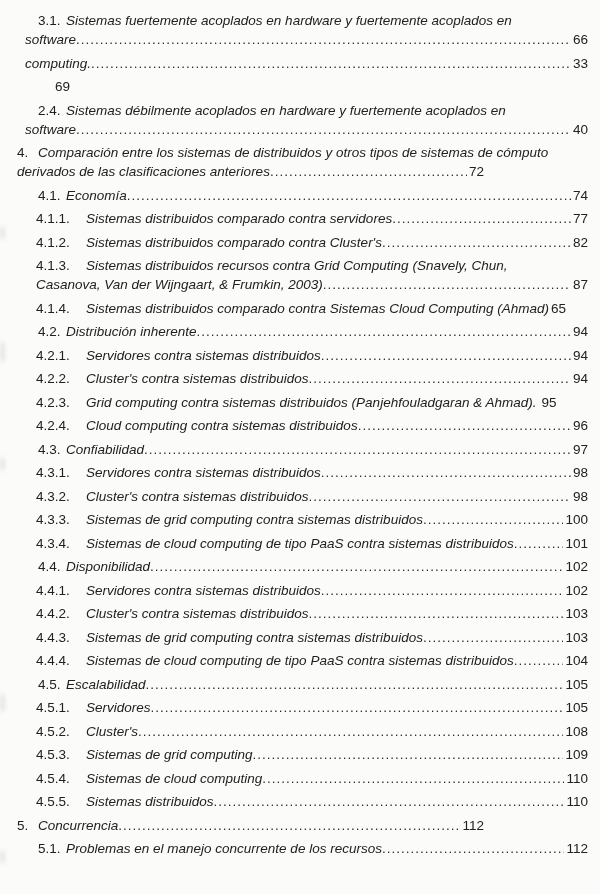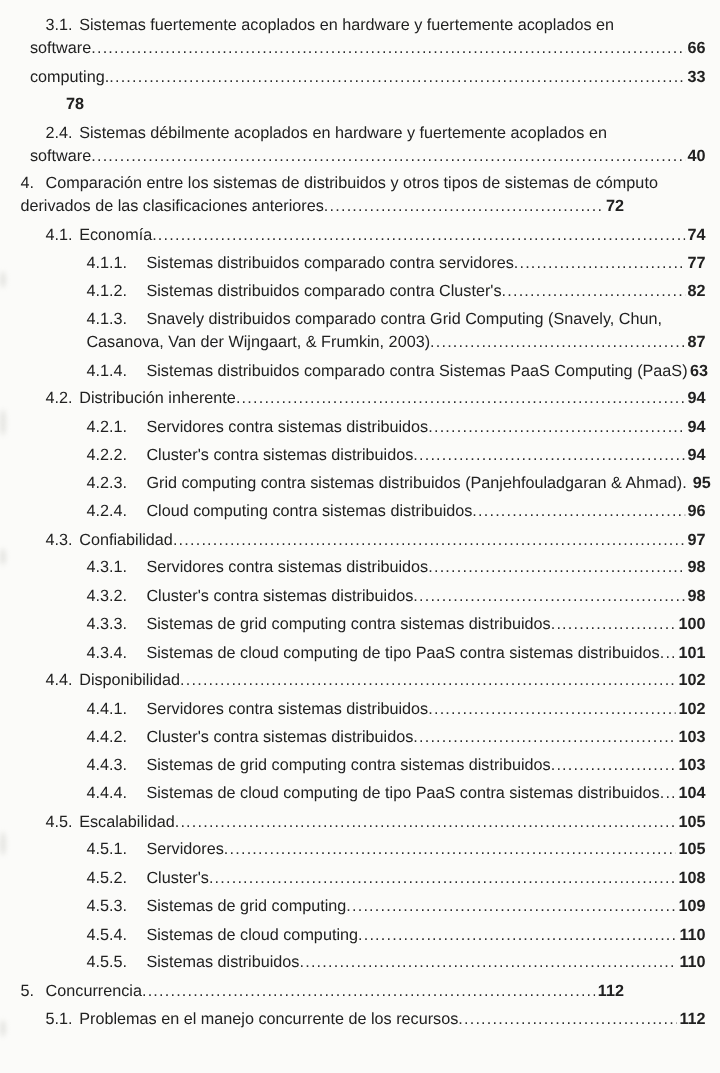--- a/index.html
+++ b/index.html
@@ -25,45 +25,44 @@
   .entry + .entry { margin-top: 4.5px; }
 
   .line {
     display: flex;
     align-items: flex-start;
     white-space: pre;
   }
   
   .l1 { padding-left: 17px; }
   .l2 { padding-left: 25px; }
-  .l3 { padding-left: 72px; }
+  .l3 { padding-left: 36px; }
   
   .l2 .first { margin-left: 13px; }
   
   .l1 .num { width: 21px; }
   .l2 .num { width: 28px; }
   .l3 .num { width: 50px; }
   .num { flex: 0 0 auto; }
-  .txt { flex: 0 0 auto; }
+  .txt { flex: 0 0 auto; font-style: italic; }
   .dots {
     flex: 1 1 0;
     min-width: 6px;
     overflow: hidden;
     white-space: nowrap;
     letter-spacing: 1px;
     color: #2a2a2a;
   }
   .page {
     flex: 0 0 auto;
     margin-left: 2px;
-    font-weight: bold;
   }
   .page.gap { margin-left: 5px; }
   
-  .tail-l1 { margin-right: 68px; }
+  .tail-l1 { margin-right: 104px; }
   
   .page-line { padding-left: 28px; }
 
   
   .artifact {
     position: absolute;
     left: 0;
     width: 5px;
     height: 14px;
     background: #c9c9c4;
@@ -89,45 +88,45 @@
 
 <div class="toc" id="toc">
     <div class="entry l2">
       <div class="line first"><span class="num">3.1.</span><span class="txt">Sistemas fuertemente acoplados en hardware y fuertemente acoplados en</span></div>
       <div class="line cont"><span class="txt">software</span><span class="dots">....................................................................................................................................................................................................................................................................</span><span class="page">66</span></div>
     </div>
     <div class="entry l2">
       <div class="line cont"><span class="txt">computing.</span><span class="dots">....................................................................................................................................................................................................................................................................</span><span class="page">33</span></div>
     </div>
     <div class="entry l2">
-      <div class="line cont page-line"><span class="page">78</span></div>
+      <div class="line cont page-line"><span class="page">69</span></div>
     </div>
     <div class="entry l2">
       <div class="line first"><span class="num">2.4.</span><span class="txt">Sistemas débilmente acoplados en hardware y fuertemente acoplados en</span></div>
       <div class="line cont"><span class="txt">software</span><span class="dots">....................................................................................................................................................................................................................................................................</span><span class="page">40</span></div>
     </div>
     <div class="entry l1">
       <div class="line first"><span class="num">4.</span><span class="txt">Comparación entre los sistemas de distribuidos y otros tipos de sistemas de cómputo</span></div>
       <div class="line cont tail-l1"><span class="txt">derivados de las clasificaciones anteriores</span><span class="dots">....................................................................................................................................................................................................................................................................</span><span class="page">72</span></div>
     </div>
     <div class="entry l2">
       <div class="line first"><span class="num">4.1.</span><span class="txt">Economía</span><span class="dots">....................................................................................................................................................................................................................................................................</span><span class="page">74</span></div>
     </div>
     <div class="entry l3">
       <div class="line first"><span class="num">4.1.1.</span><span class="txt">Sistemas distribuidos comparado contra servidores</span><span class="dots">....................................................................................................................................................................................................................................................................</span><span class="page">77</span></div>
     </div>
     <div class="entry l3">
       <div class="line first"><span class="num">4.1.2.</span><span class="txt">Sistemas distribuidos comparado contra Cluster's</span><span class="dots">....................................................................................................................................................................................................................................................................</span><span class="page">82</span></div>
     </div>
     <div class="entry l3">
-      <div class="line first"><span class="num">4.1.3.</span><span class="txt">Snavely distribuidos comparado contra Grid Computing (Snavely, Chun,</span></div>
+      <div class="line first"><span class="num">4.1.3.</span><span class="txt">Sistemas distribuidos recursos contra Grid Computing (Snavely, Chun,</span></div>
       <div class="line cont"><span class="txt">Casanova, Van der Wijngaart, &amp; Frumkin, 2003)</span><span class="dots">....................................................................................................................................................................................................................................................................</span><span class="page">87</span></div>
     </div>
     <div class="entry l3">
-      <div class="line first"><span class="num">4.1.4.</span><span class="txt">Sistemas distribuidos comparado contra Sistemas PaaS Computing (PaaS)</span><span class="page">63</span></div>
+      <div class="line first"><span class="num">4.1.4.</span><span class="txt">Sistemas distribuidos comparado contra Sistemas Cloud Computing (Ahmad)</span><span class="page">65</span></div>
     </div>
     <div class="entry l2">
       <div class="line first"><span class="num">4.2.</span><span class="txt">Distribución inherente</span><span class="dots">....................................................................................................................................................................................................................................................................</span><span class="page">94</span></div>
     </div>
     <div class="entry l3">
       <div class="line first"><span class="num">4.2.1.</span><span class="txt">Servidores contra sistemas distribuidos</span><span class="dots">....................................................................................................................................................................................................................................................................</span><span class="page">94</span></div>
     </div>
     <div class="entry l3">
       <div class="line first"><span class="num">4.2.2.</span><span class="txt">Cluster's contra sistemas distribuidos</span><span class="dots">....................................................................................................................................................................................................................................................................</span><span class="page">94</span></div>
     </div>

